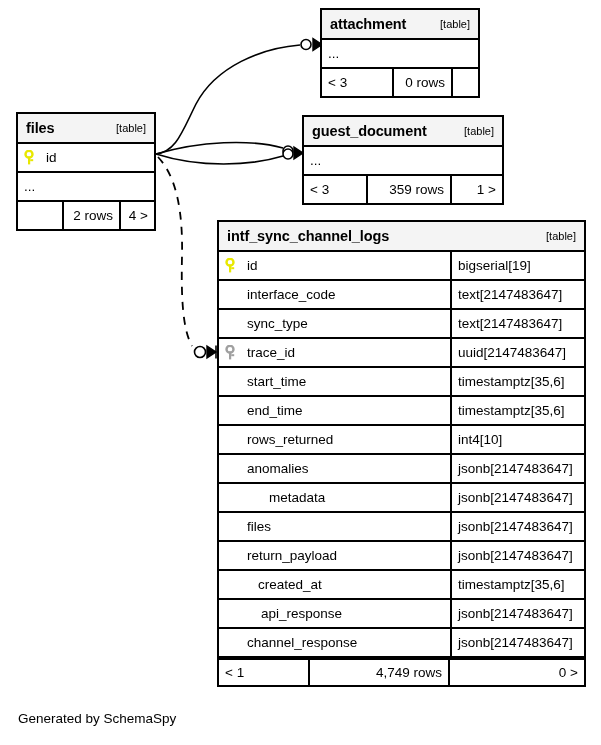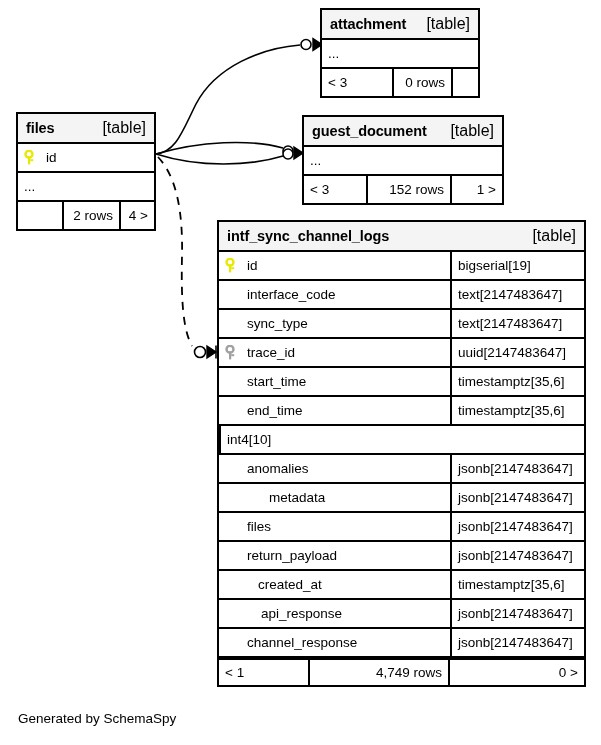--- a/index.html
+++ b/index.html
@@ -25,21 +25,21 @@
     display:flex;
     align-items:center;
     justify-content:space-between;
     background:#f4f4f4;
     border-bottom:2px solid #000;
     box-sizing:border-box;
     padding:0 8px;
     height:30px;
   }
   .tbl-title .tname{font-weight:bold;font-size:14.5px;letter-spacing:-0.1px;}
-  .tbl-title .ttag{font-size:16px;}
+  .tbl-title .ttag{font-size:11px;}
 
   .row{
     display:flex;
     align-items:center;
     border-bottom:2px solid #000;
     box-sizing:border-box;
     height:29px;
     font-size:13.5px;
   }
   .row:last-child{border-bottom:none;}
@@ -154,21 +154,21 @@
   </div>
 
   <div class="table-box" style="left:302px;top:115px;width:202px;">
     <div class="tbl-title">
       <span class="tname">guest_document</span>
       <span class="ttag">[table]</span>
     </div>
     <div class="ellipsis-row">...</div>
     <div class="foot">
       <div class="cell l" style="width:62px;">&lt; 3</div>
-      <div class="cell r div" style="width:84px;">152 rows</div>
+      <div class="cell r div" style="width:84px;">359 rows</div>
       <div class="cell r div" style="flex:1;">1 &gt;</div>
     </div>
   </div>
 
   <div class="table-box" style="left:16px;top:112px;width:140px;">
     <div class="tbl-title">
       <span class="tname">files</span>
       <span class="ttag">[table]</span>
     </div>
     <div class="row">
@@ -251,20 +251,24 @@
 
     <div class="row">
       <div class="col-name" style="width:231px;">
         <span class="key spacer"></span>
         <span class="colname-txt">end_time</span>
       </div>
       <div class="col-type">timestamptz[35,6]</div>
     </div>
 
     <div class="row">
+      <div class="col-name" style="width:231px;">
+        <span class="key spacer"></span>
+        <span class="colname-txt">rows_returned</span>
+      </div>
       <div class="col-type">int4[10]</div>
     </div>
 
     <div class="row">
       <div class="col-name" style="width:231px;">
         <span class="key spacer"></span>
         <span class="colname-txt">anomalies</span>
       </div>
       <div class="col-type">jsonb[2147483647]</div>
     </div>

